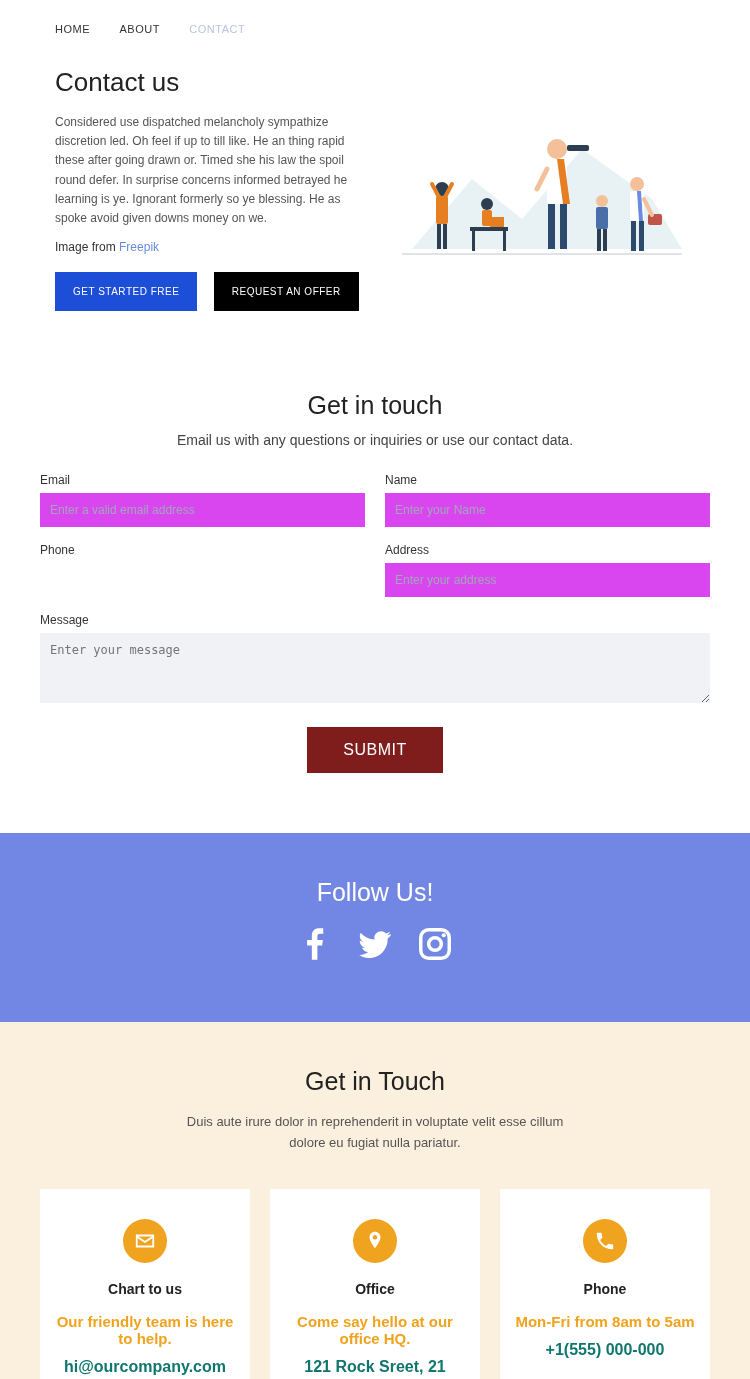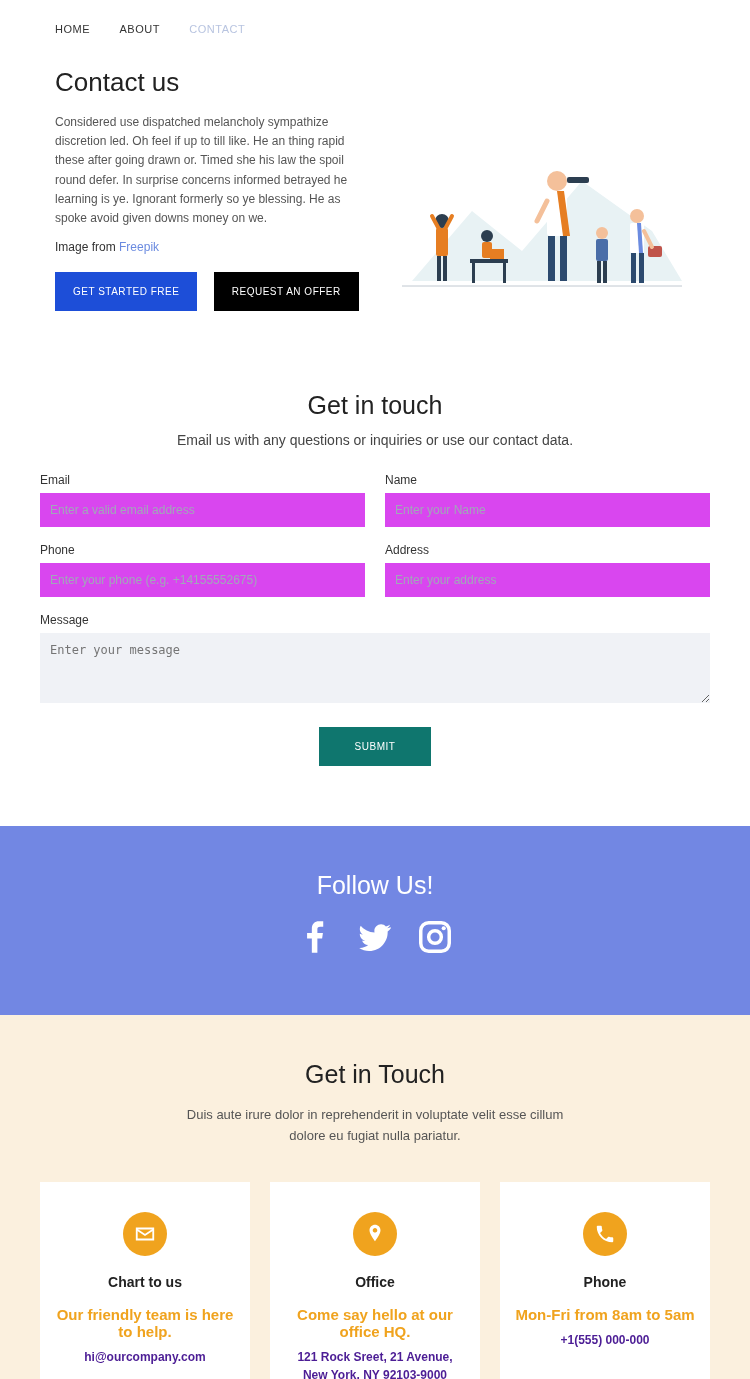--- a/index.html
+++ b/index.html
@@ -1,20 +1,20 @@
 <!DOCTYPE html>
 <html><head>
 <meta charset="utf-8">
 <style>
 * { margin:0; padding:0; box-sizing:border-box; }
 body { font-family: Arial, Helvetica, sans-serif; width:750px; background:#fff; color:#333; }
 .nav { padding:19px 55px 10px; }
 .nav a { display:inline-block; margin-right:25px; font-size:11px; color:#333; text-decoration:none; letter-spacing:0.5px; }
 .nav a.active { color:#b8c4e0; }
-.hero { display:flex; padding:20px 55px 50px; gap:28px; align-items:flex-end; }
+.hero { display:flex; padding:20px 55px 50px; gap:28px; align-items:center; }
 .hero-left { flex:1; max-width:340px; }
 .hero-title { font-size:26px; font-weight:400; margin-bottom:15px; color:#222; }
 .hero-text { font-size:12px; line-height:1.6; color:#555; margin-bottom:12px; }
 .hero-credit { font-size:12px; color:#333; margin-bottom:18px; }
 .hero-credit a { color:#6b8be0; text-decoration:none; }
 .btn { display:inline-block; padding:14px 18px; font-size:10px; letter-spacing:0.5px; color:#fff; border:none; cursor:pointer; }
 .btn-primary { background:#1d4ed8; margin-right:12px; }
 .btn-secondary { background:#000000; }
 .hero-right { flex:1; display:flex; justify-content:center; align-items:center; }
 .hero-svg { width:300px; height:180px; }
@@ -22,35 +22,35 @@
 .form-title { font-size:25px; font-weight:400; margin-bottom:12px; color:#222; }
 .form-sub { font-size:14px; color:#444; margin-bottom:25px; }
 .form-row { display:flex; gap:20px; margin-bottom:16px; text-align:left; }
 .form-field { flex:1; }
 .form-field label { display:block; font-size:12px; color:#333; margin-bottom:6px; }
 .form-field input, .form-field textarea { width:100%; padding:10px; font-size:12px; background:#d946ef; border:none; color:#333; }
 .form-field input::placeholder, .form-field textarea::placeholder { color:#a0a8b8; }
 .form-full { text-align:left; margin-bottom:20px; }
 .form-full label { display:block; font-size:12px; color:#333; margin-bottom:6px; }
 .form-full textarea { width:100%; height:70px; padding:10px; font-size:12px; background:#f0f2f6; border:none; resize:vertical; }
-.submit-btn { background:#0f766e; color:#fff; border:none; padding:14px 36px; font-size:10px; letter-spacing:0.5px; cursor:pointer; }
+.submit-btn { background:#7f1d1d; color:#fff; border:none; padding:14px 36px; font-size:16px; letter-spacing:0.5px; cursor:pointer; }
 .follow { background:#7287e3; padding:45px 0 55px; text-align:center; }
 .follow-title { color:#fff; font-size:25px; font-weight:400; margin-bottom:18px; }
 .social-icons { display:flex; justify-content:center; gap:22px; }
 .social-icons svg { width:38px; height:38px; fill:#fff; }
 .touch { background:#fbf0de; padding:45px 40px 55px; text-align:center; }
 .touch-title { font-size:25px; font-weight:400; margin-bottom:16px; color:#222; }
 .touch-sub { font-size:13px; color:#555; line-height:1.6; max-width:380px; margin:0 auto 35px; }
 .cards { display:flex; gap:20px; }
 .card { flex:1; background:#fff; padding:30px 15px 35px; text-align:center; }
 .card-icon { width:44px; height:44px; border-radius:50%; background:#f0a31e; margin:0 auto 18px; display:flex; align-items:center; justify-content:center; }
 .card-icon svg { width:22px; height:22px; fill:#fff; }
 .card-title { font-size:14px; font-weight:bold; margin-bottom:16px; color:#222; }
 .card-line1 { font-size:15px; color:#f0a31e; font-weight:bold; margin-bottom:8px; }
-.card-line2 { font-size:12px; font-weight:bold; color:#4c1d95; line-height:1.5; }
+.card-line2 { font-size:16px; font-weight:bold; color:#0f766e; line-height:1.5; }
 </style>
 </head>
 <body>
 
 <nav class="nav">
   <a href="#">HOME</a>
   <a href="#">ABOUT</a>
   <a href="#" class="active">CONTACT</a>
 </nav>
 
@@ -116,21 +116,20 @@
       <input type="text" placeholder="Enter a valid email address" style="">
     </div>
     <div class="form-field">
       <label>Name</label>
       <input type="text" placeholder="Enter your Name" style="">
     </div>
   </div>
   <div class="form-row">
     <div class="form-field">
       <label>Phone</label>
-      <input type="text" placeholder="Enter your phone (e.g. +14155552675)" style="">
     </div>
     <div class="form-field">
       <label>Address</label>
       <input type="text" placeholder="Enter your address" style="">
     </div>
   </div>
   <div class="form-full">
     <label>Message</label>
     <textarea placeholder="Enter your message" style=""></textarea>
   </div>

